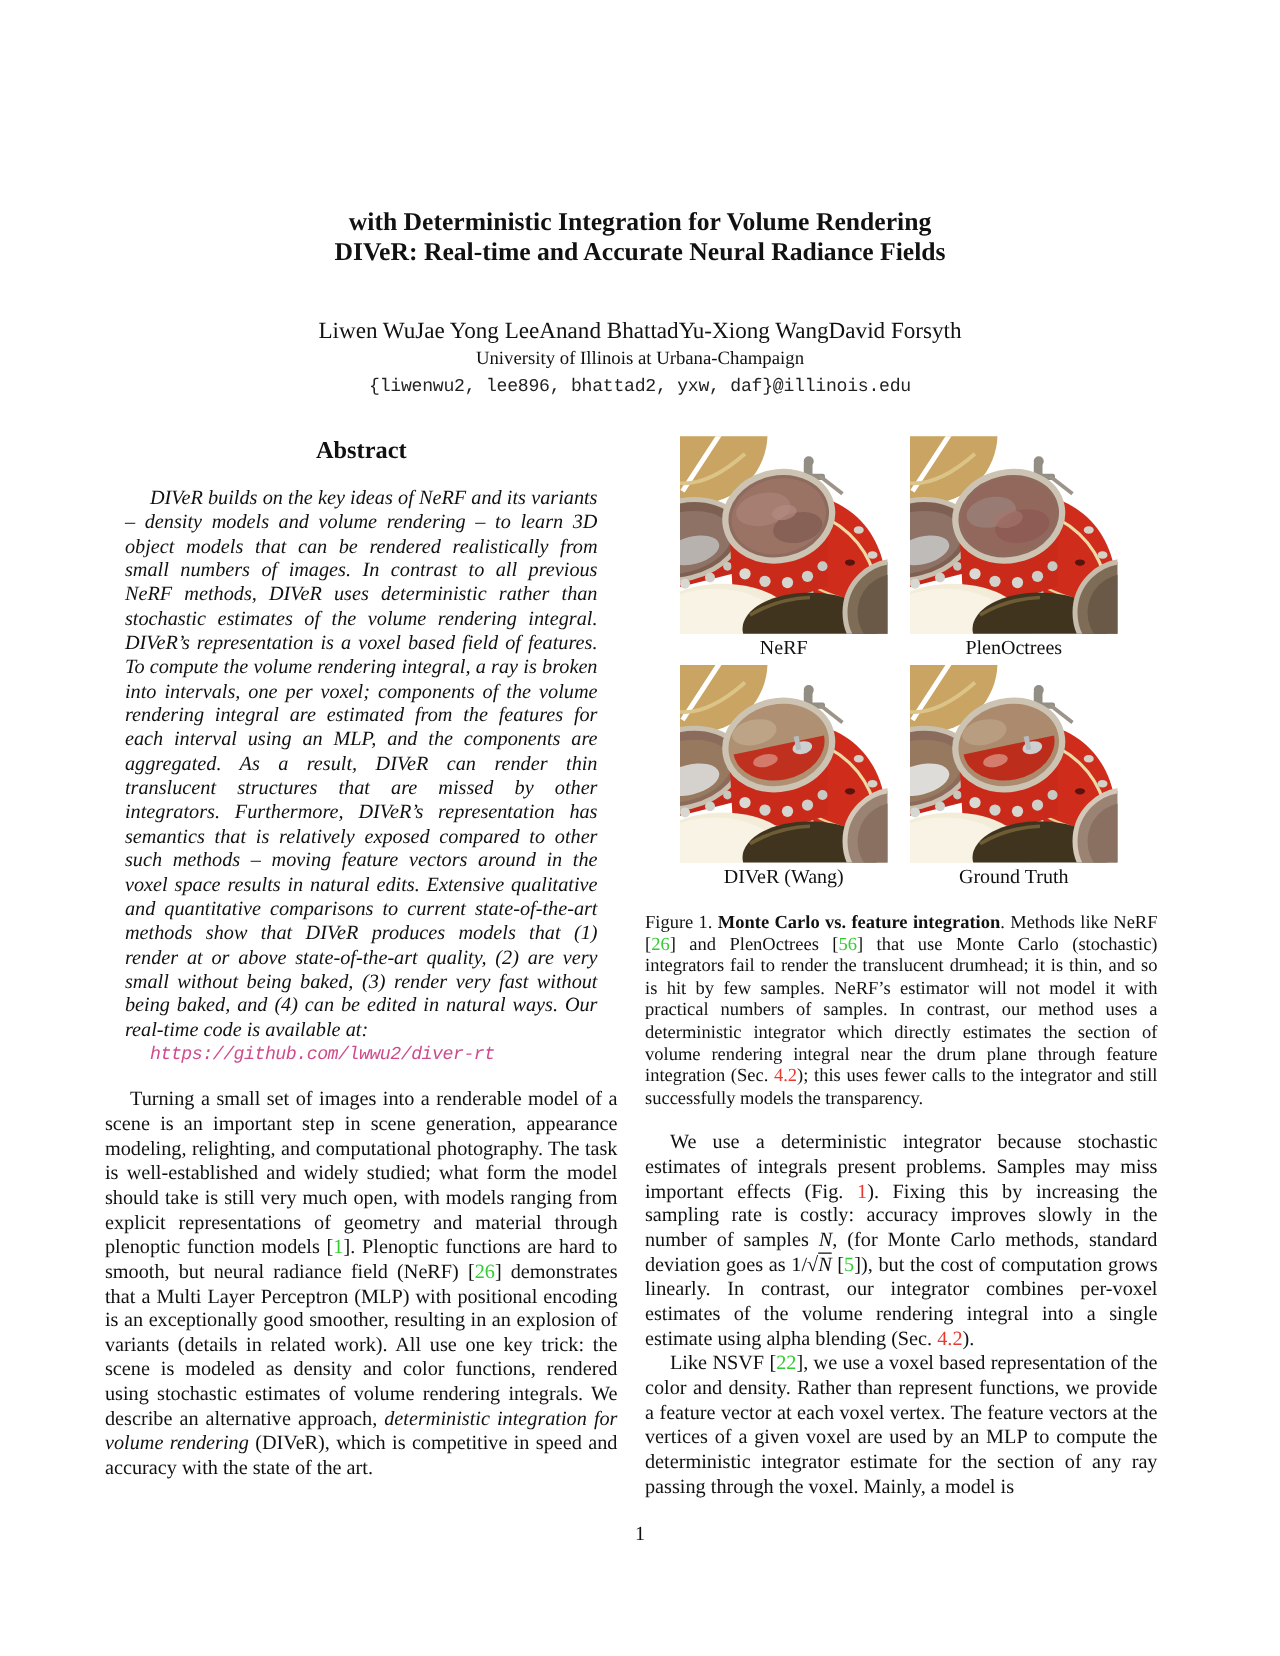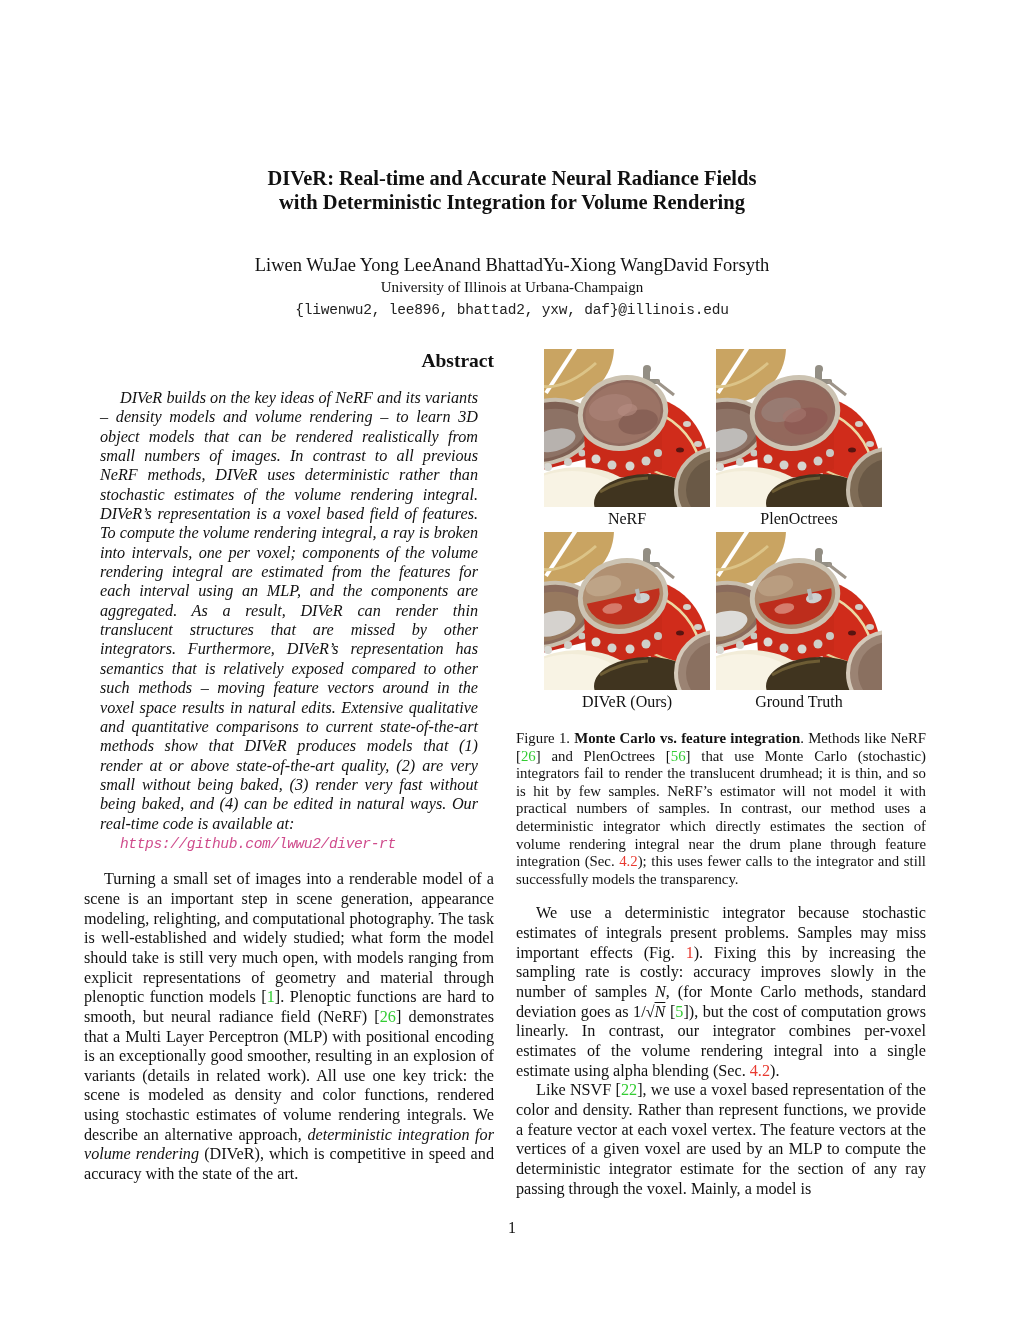--- a/index.html
+++ b/index.html
@@ -23,21 +23,21 @@
   .emails {
     position:absolute; top:302px; left:0; width:100%;
     text-align:center; font-family:"Liberation Mono","DejaVu Sans Mono",monospace;
     font-size:14.5px; color:#222; letter-spacing:-0.2px;
   }
   
   .col { position:absolute; width:410px; }
   .col-left  { left:84px;  top:350px; }
   .col-right { left:516px; top:349px; }
 
-  .abstract-heading { margin:0 0 17px 0; text-align:right; font-size:19.5px; font-weight:bold; }
+  .abstract-heading { margin:0 0 17px 0; text-align:center; font-size:19.5px; font-weight:bold; }
   .abstract-body {
     margin:16px; font-style:italic; font-size:16.2px; line-height:19.35px;
     text-align:justify; text-indent:20px;
   }
   .code-link {
     display:block; font-family:"Liberation Mono","DejaVu Sans Mono",monospace;
     font-style:italic; font-size:14.6px; color:#cf4b8c; text-decoration:none;
     letter-spacing:-0.4px; margin-top:1px;
   }
   .intro-heading { margin:27px 0 15px 0; font-size:20px; font-weight:bold; }
@@ -48,42 +48,42 @@
   .p-first { margin-top:16px; }
   .cite { color:#33cc33; }
   .ref  { color:#e8392f; }
   .mvar { font-style:italic; }
   .ovl  { font-style:italic; text-decoration:overline; }
   em { font-style:italic; }
 
   
   .fig-grid {
     margin-left:28px; width:338px;
-    display:grid; grid-template-columns:166px 166px; column-gap:6px;
+    display:grid; grid-template-columns:166px 166px; column-gap:18px;
   }
   .fig-img { width:166px; height:158px; display:block; }
   .fig-label { height:25px; text-align:center; font-size:16px; line-height:23px; }
   .fig-caption {
     margin-top:15px; font-size:14.8px; line-height:17.6px; text-align:justify;
   }
   .fig-caption b { font-weight:bold; }
 
   .page-number {
     position:absolute; top:1219px; left:0; width:100%;
     text-align:center; font-size:16px;
   }
 </style>
 </head>
 <body>
 
 <div id="page">
 
   <div class="title-block">
+    <div>with Deterministic Integration for Volume Rendering</div>
     <div>DIVeR: Real-time and Accurate Neural Radiance Fields</div>
-    <div>with Deterministic Integration for Volume Rendering</div>
   </div>
   <div class="authors">
     <span>Liwen Wu</span>
     <span>Jae Yong Lee</span>
     <span>Anand Bhattad</span>
     <span>Yu-Xiong Wang</span>
     <span>David Forsyth</span>
   </div>
   <div class="affiliation">University of Illinois at Urbana-Champaign</div>
   <div class="emails">{liwenwu2, lee896, bhattad2, yxw, daf}@illinois.edu</div>
@@ -294,21 +294,21 @@
             <rect x="92" y="60" width="4" height="11" fill="#b7bbbb"></rect>
           </g>
           <ellipse cx="34" cy="156" rx="62" ry="38" fill="#f2ecd8"></ellipse>
           <ellipse cx="28" cy="148" rx="50" ry="26" fill="#f8f3e4"></ellipse>
           <ellipse cx="104" cy="154" rx="54" ry="29" fill="#40341f"></ellipse>
           <path d="M56,143 Q78,130 104,129" stroke="#6d5c34" stroke-width="3" fill="none"></path>
           <circle cx="173" cy="141" r="41" fill="#9b8373" stroke="#d4c9b9" stroke-width="4"></circle>
           <circle cx="173" cy="141" r="31" fill="#8a7060"></circle>
         </svg>
 
-        <div class="fig-label">DIVeR (Ours)</div>
+        <div class="fig-label">DIVeR (Wang)</div>
         <div class="fig-label">Ground Truth</div>
       </div>
 
       <figcaption class="fig-caption"><span>Figure 1. </span><b>Monte Carlo vs. feature integration</b><span>. Methods like NeRF [</span><span class="cite">26</span><span>] and PlenOctrees [</span><span class="cite">56</span><span>] that use Monte Carlo (stochastic) integrators fail to render the translucent drumhead; it is thin, and so is hit by few samples. NeRF’s estimator will not model it with practical numbers of samples. In contrast, our method uses a deterministic integrator which directly estimates the section of volume rendering integral near the drum plane through feature integration (Sec. </span><span class="ref">4.2</span><span>); this uses fewer calls to the integrator and still successfully models the transparency.</span></figcaption>
     </figure>
 
     <p class="body-para p-first"><span>We use a deterministic integrator because stochastic estimates of integrals present problems. Samples may miss important effects (Fig. </span><span class="ref">1</span><span>). Fixing this by increasing the sampling rate is costly: accuracy improves slowly in the number of samples </span><span class="mvar">N</span><span>, (for Monte Carlo methods, standard deviation goes as 1/</span><span>√</span><span class="ovl">N</span><span> [</span><span class="cite">5</span><span>]), but the cost of computation grows linearly. In contrast, our integrator combines per-voxel estimates of the volume rendering integral into a single estimate using alpha blending (Sec. </span><span class="ref">4.2</span><span>).</span></p>
 
     <p class="body-para"><span>Like NSVF [</span><span class="cite">22</span><span>], we use a voxel based representation of the color and density. Rather than represent functions, we provide a feature vector at each voxel vertex. The feature vectors at the vertices of a given voxel are used by an MLP to compute the deterministic integrator estimate for the section of any ray passing through the voxel. Mainly, a model is</span></p>
   </section>

